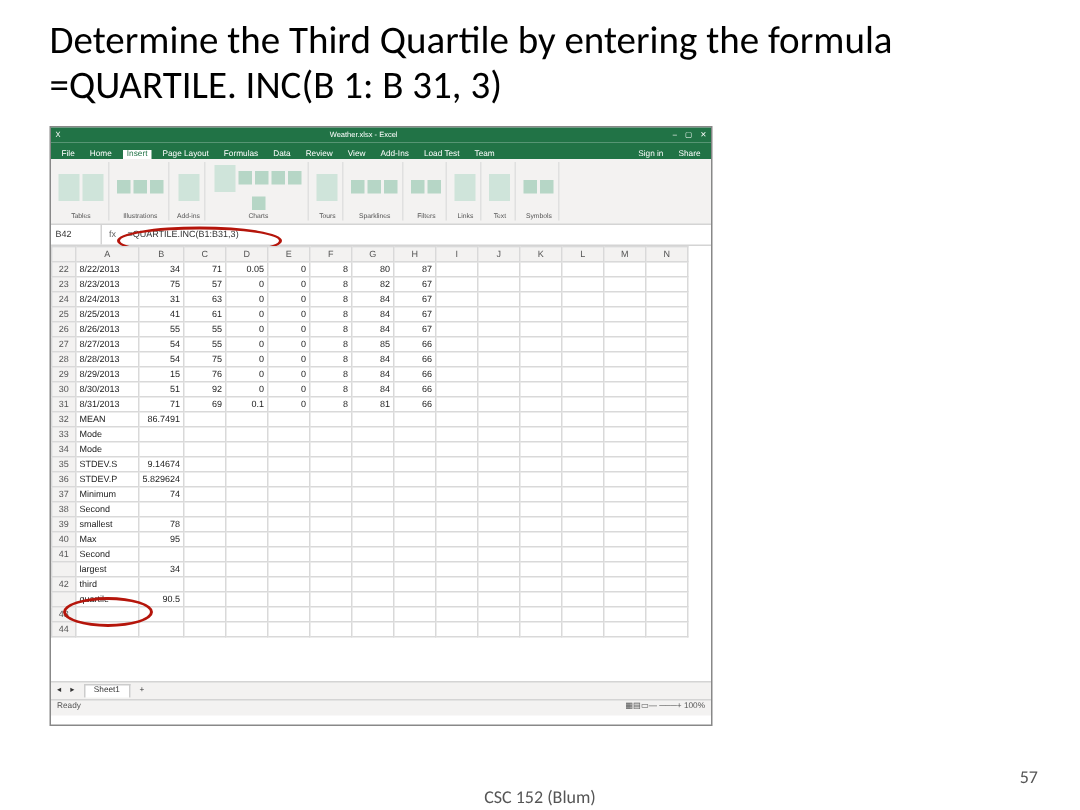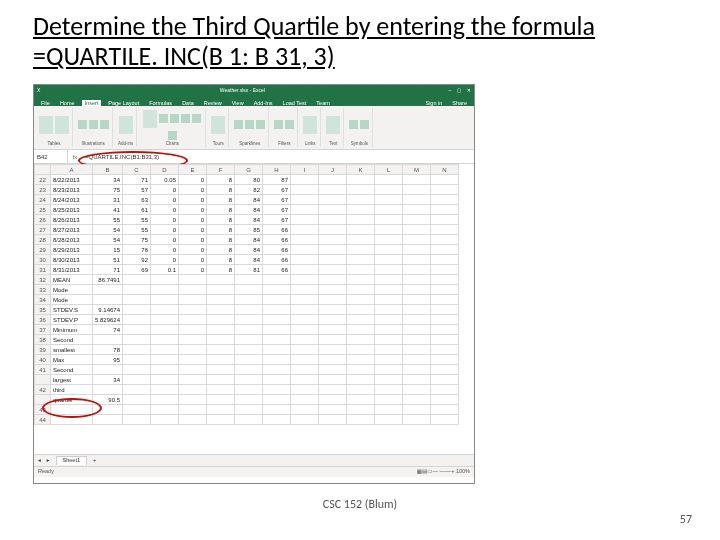--- a/index.html
+++ b/index.html
@@ -14,21 +14,20 @@
   }
   .slide-title {
     position: absolute;
     left: 33px;
     top: 12px;
     width: 640px;
     font-size: 26px;
     line-height: 1.15;
     color: #000;
     font-weight: 400;
-    text-decoration: underline;
   }
   .excel-window {
     position: absolute;
     left: 33px;
     top: 84px;
     width: 442px;
     height: 400px;
     border: 1px solid #888;
     background: #fff;
     font-size: 6px;
@@ -178,21 +177,21 @@
     display:flex;
     align-items:center;
     font-size:5.5px;
     background:#f3f2f1;
     padding:0 4px;
     color:#555;
   }
   .statusbar .sp { flex:1; }
   .footer-center {
     position:absolute;
-    bottom: 29px;
+    bottom: 1px;
     left: 0; right:0;
     text-align:center;
     font-size: 12px;
     color:#555;
   }
   .footer-right {
     position:absolute;
     bottom: 14px;
     right: 28px;
     font-size: 12px;

